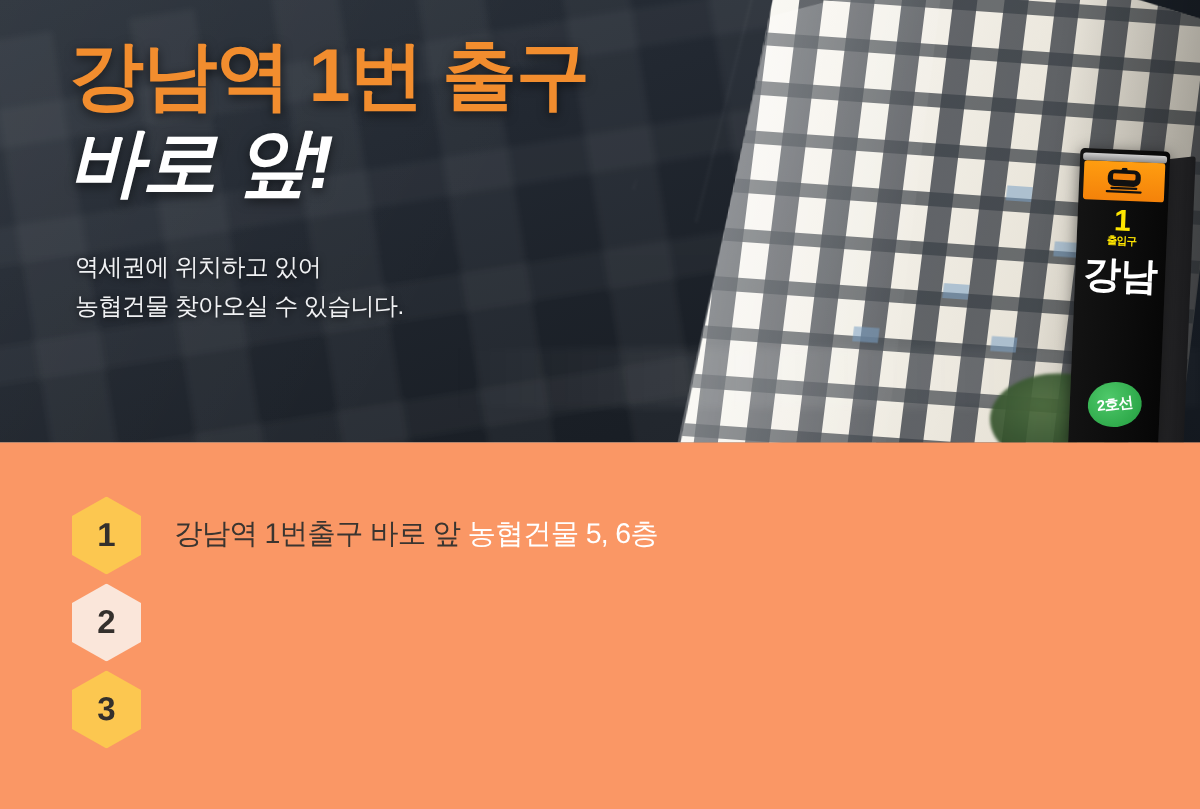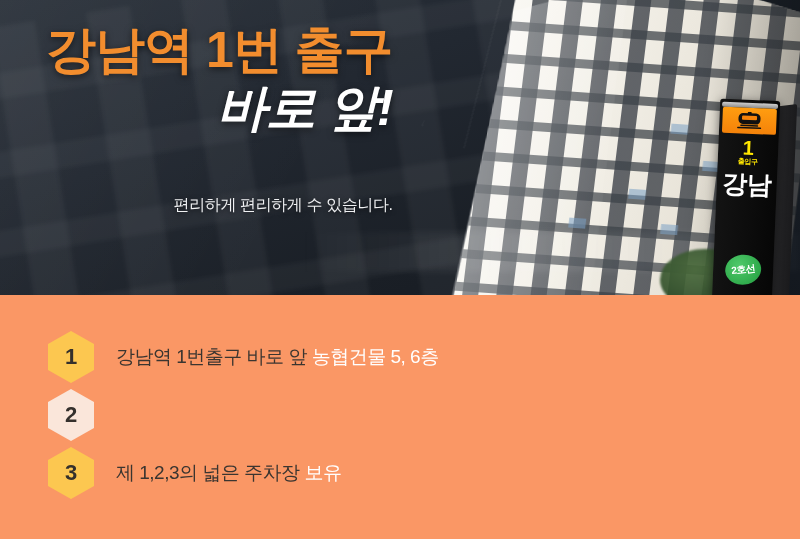--- a/index.html
+++ b/index.html
@@ -252,21 +252,20 @@
     letter-spacing: -0.6px;
     transform: rotate(-9deg);
   }
 
   
   .hero-copy {
     position: absolute;
     left: 46px;
     top: 22px;
     z-index: 5;
-    text-align: right;
   }
   .hero-line1 {
     margin: 0;
     font-size: 50px;
     font-weight: bold;
     line-height: 1.12;
     letter-spacing: -1px;
     color: #f28d2e;
     text-shadow: 0 2px 7px rgba(0,0,0,0.55);
     white-space: nowrap;
@@ -387,39 +386,38 @@
         <div class="pylon-exit-label">출입구</div>
         <div class="pylon-station">강남</div>
         <div class="pylon-line-badge">2호선</div>
       </div>
     </div>
 
     <div class="hero-copy">
       <h1 class="hero-line1">강남역 1번 출구</h1>
       <h1 class="hero-line2">바로 앞!</h1>
       <p class="hero-sub">
-        <br>
-        <span>편리하게 편리하게 수 있습니다.</span>
+        <span>역세권에 위치하고 있어</span><br>
+        <span>농협건물 찾아오실 수 있습니다.</span>
       </p>
     </div>
   </section>
 
   <section class="info">
     <ul class="info-list">
 
       <li class="info-row">
         <span class="hex gold">1</span>
         <span class="row-text"><span class="t-dark">강남역 1번출구 바로 앞 </span><span class="t-white">농협건물 5, 6층</span></span>
       </li>
 
       <li class="info-row">
         <span class="hex cream">2</span>
       </li>
 
       <li class="info-row">
         <span class="hex gold">3</span>
-        <span class="row-text"><span class="t-dark">제 1,2,3의 넓은 주차장 </span><span class="t-white">보유</span></span>
       </li>
 
     </ul>
   </section>
 
 </div>
 
 </body></html>

